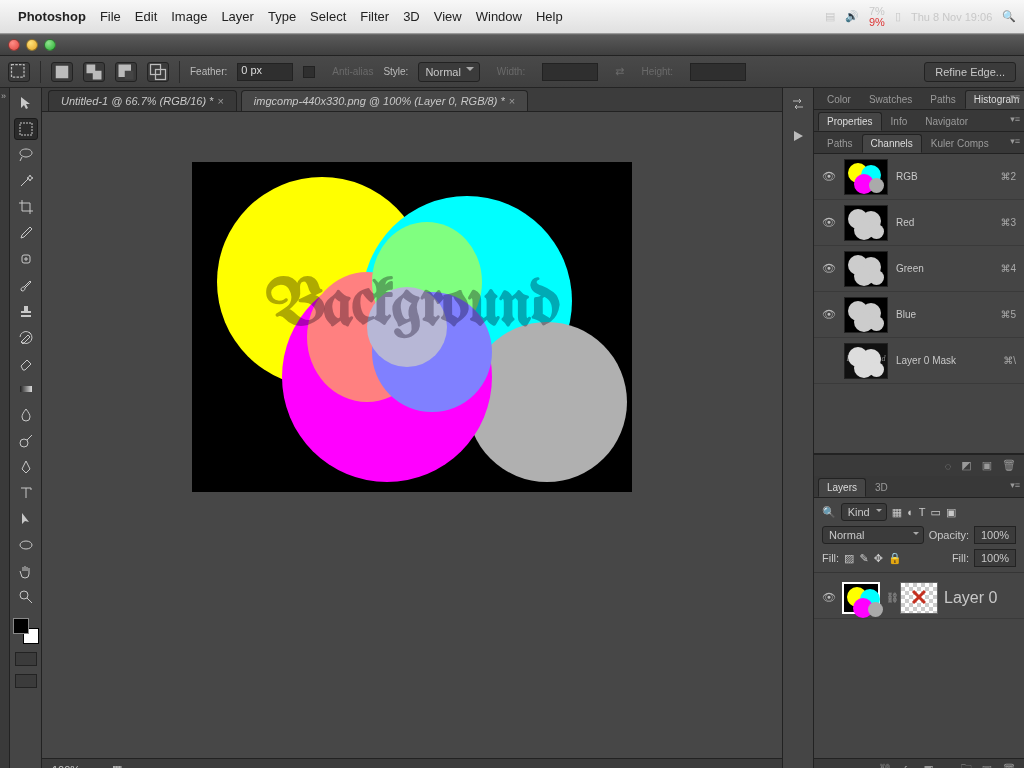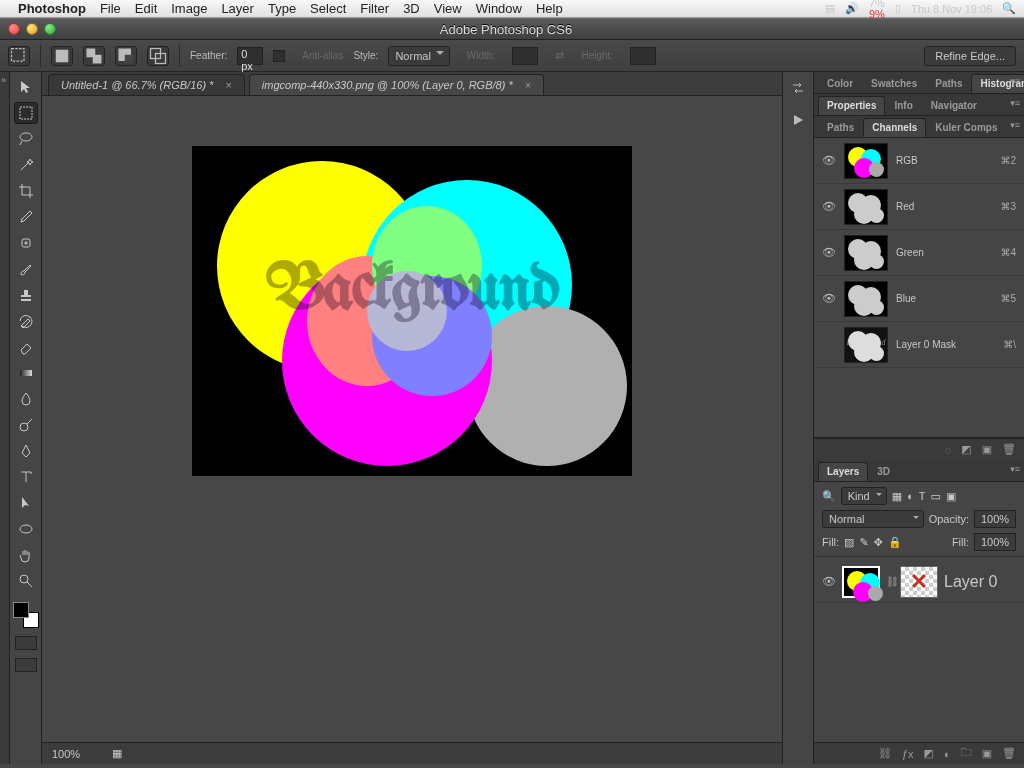--- a/index.html
+++ b/index.html
@@ -1,19 +1,19 @@
 <!DOCTYPE html>
 <html><head>
 <meta charset="utf-8">
 <style>
 * { margin:0; padding:0; box-sizing:border-box; font-family:"Lucida Grande","Helvetica Neue",Arial,sans-serif; font-size:11px; color:#c8c8c8; }
 body { width:1024px; height:768px; background:#474747; overflow:hidden; user-select:none; }
 
 
-.mac-menubar { height:18px; background:linear-gradient(#f8f8f8,#e0e0e0); border-bottom:1px solid #999; display:flex; align-items:center; padding:0 8px; color:#333; }
+.mac-menubar { height:34px; background:linear-gradient(#f8f8f8,#e0e0e0); border-bottom:1px solid #999; display:flex; align-items:center; padding:0 8px; color:#333; }
 .mac-menubar .apple { font-size:14px; margin-right:10px; }
 .mac-menubar .mitem { margin-right:14px; color:#222; font-size:13px; }
 .mac-menubar .mitem.bold { font-weight:bold; }
 .mac-menubar .spacer { flex:1; }
 .mac-menubar .right { display:flex; align-items:center; gap:10px; color:#333; font-size:12px; }
 .mac-menubar .batt { font-size:9px; line-height:1; }
 .mac-menubar .batt .r { color:#d33; }
 
 
 .window-title { height:22px; background:linear-gradient(#5a5a5a,#3f3f3f); border-top:1px solid #6a6a6a; border-bottom:1px solid #222; display:flex; align-items:center; padding:0 8px; }
@@ -21,21 +21,21 @@
 .traffic span { width:12px; height:12px; border-radius:50%; border:1px solid rgba(0,0,0,.4); }
 .tr-r{background:radial-gradient(circle at 35% 30%,#ff8d86,#e0443e);} .tr-y{background:radial-gradient(circle at 35% 30%,#ffe27a,#e5a425);} .tr-g{background:radial-gradient(circle at 35% 30%,#90e48f,#27b031);}
 .window-title .title { flex:1; text-align:center; color:#ddd; font-size:13px; text-shadow:0 -1px 0 #000; }
 .window-title .right-slot{width:60px;}
 
 
 .options-bar { height:32px; background:linear-gradient(#494949,#3f3f3f); border-bottom:1px solid #242424; display:flex; align-items:center; padding:0 8px; gap:10px; color:#bbb; }
 .options-bar .iconbtn { display:inline-flex; align-items:center; justify-content:center; width:22px; height:20px; border:1px solid #222; background:#3b3b3b; border-radius:3px; }
 .options-bar .sep { width:1px; height:22px; background:#2a2a2a; }
 .options-bar label { color:#bbb; font-size:10px; }
-.options-bar .numfield { width:26px; height:18px; background:#2f2f2f; border:1px solid #222; color:#ddd; padding:0 3px; }
+.options-bar .numfield { width:56px; height:18px; background:#2f2f2f; border:1px solid #222; color:#ddd; padding:0 3px; }
 .options-bar .select { height:20px; background:#3b3b3b; border:1px solid #222; border-radius:3px; padding:0 18px 0 6px; position:relative; display:flex; align-items:center; }
 .options-bar .select::after { content:""; position:absolute; right:5px; top:4px; border:4px solid transparent; border-top-color:#aaa; }
 .options-bar .checkbox { width:12px; height:12px; background:#2f2f2f; border:1px solid #222; }
 .options-bar .disabled { color:#6a6a6a;margin-left:7px; }
 .options-bar .btn { height:20px; padding:0 10px; background:#3b3b3b; border:1px solid #222; border-radius:3px; display:flex; align-items:center; }
 
 
 .main { display:flex; height:calc(768px - 22px - 22px - 32px); }
 .lgutter { width:10px; background:#3a3a3a; border-right:1px solid #222; position:relative;}
 .lgutter::before{content:"»";position:absolute;top:3px;left:1px;color:#aaa;font-size:9px;}
@@ -43,21 +43,21 @@
 .tool { width:24px; height:22px; display:flex; align-items:center; justify-content:center; border-radius:3px; color:#c8c8c8; position:relative;}
 .tool.active { background:#2b2b2b; border:1px solid #1a1a1a;}
 .tool svg { width:16px; height:16px; }
 .swatch { margin-top:6px; position:relative; width:26px; height:26px;}
 .swatch .bg{position:absolute;right:0;bottom:0;width:16px;height:16px;background:#fff;border:1px solid #000;}
 .swatch .fg{position:absolute;left:0;top:0;width:16px;height:16px;background:#000;border:1px solid #888;}
 .toolbox .mini{width:22px;height:14px;border:1px solid #222;background:#3b3b3b;margin-top:4px;}
 
 .doc-area { flex:1; background:#474747; display:flex; flex-direction:column; }
 .doc-tabs { height:24px; background:#3c3c3c; border-bottom:1px solid #222; display:flex; align-items:flex-end; padding-left:6px; }
-.doc-tab { padding:4px 12px; background:#383838; border:1px solid #222; border-bottom:none; border-radius:4px 4px 0 0; margin-right:4px; color:#9a9a9a; display:flex; align-items:center; gap:12px; font-style:italic;}
+.doc-tab { padding:4px 12px; background:#383838; border:1px solid #222; border-bottom:none; border-radius:4px 4px 0 0; margin-right:4px; color:#9a9a9a; display:flex; align-items:center; gap:4px; font-style:italic;}
 .doc-tab.active { background:#474747; color:#ddd; }
 .doc-tab .x { font-style:normal; color:#999; }
 .canvas-wrap { flex:1; display:flex; align-items:flex-start; justify-content:center; padding-top:50px; overflow:hidden; }
 .canvas { width:440px; height:330px; background:#000; position:relative; }
 .circle{position:absolute;border-radius:50%;}
 .c-y{width:210px;height:210px;background:#ffff00;left:25px;top:15px;}
 .c-c{width:210px;height:210px;background:#00ffff;left:170px;top:34px;}
 .c-m{width:210px;height:210px;background:#ff00ff;left:90px;top:110px;}
 .c-k{width:160px;height:160px;background:#b0b0b0;left:275px;top:160px;}
 .ov-mg{width:120px;height:130px;background:#ff8080;left:115px;top:110px;}
@@ -71,21 +71,21 @@
 .statusbar .info { flex:1; }
 .statusbar .info::after{content:" ▸";color:#888;}
 
 
 .rgutter { width:32px; background:#454545; border-left:1px solid #222; border-right:1px solid #222; display:flex; flex-direction:column; align-items:center; padding-top:8px; gap:14px;}
 .rgutter svg{width:16px;height:16px;}
 
 
 .panels { width:210px; background:#454545; display:flex; flex-direction:column;}
 .tabrow { height:22px; background:#383838; border-bottom:1px solid #222; display:flex; align-items:flex-end; padding-left:4px; position:relative;}
-.tabrow .tab { padding:3px 8px; color:#9a9a9a; font-size:10px; border:1px solid transparent;font-weight:bold;}
+.tabrow .tab { padding:3px 8px; color:#9a9a9a; font-size:10px; border:1px solid transparent;}
 .tabrow .tab.active { background:#454545; border:1px solid #222; border-bottom-color:#454545; color:#ddd; border-radius:3px 3px 0 0;}
 .tabrow .menu{position:absolute;right:4px;top:4px;color:#999;font-size:9px;}
 
 .channels { flex:0 0 300px; background:#454545; border-bottom:1px solid #222; overflow:hidden;}
 .chrow { height:46px; display:flex; align-items:center; padding:0 8px; gap:8px; border-bottom:1px solid #3a3a3a;}
 .chrow .eye{width:14px;height:14px;display:flex;align-items:center;justify-content:center;color:#bbb;}
 .chrow.off .eye{visibility:hidden;}
 .chrow .thumb{width:44px;height:36px;background:#000;border:1px solid #222;position:relative;}
 .chrow .label{flex:1;font-size:10px;}
 .chrow .sc{font-size:10px;color:#aaa;}
@@ -147,21 +147,20 @@
     <span>🔍</span>
   </div>
 </div>
 
 <div class="window-title">
   <div class="traffic">
     <span class="tr-r"></span>
     <span class="tr-y"></span>
     <span class="tr-g"></span>
   </div>
-  <div class="title">Adobe Photoshop CS6</div>
   <div class="right-slot"></div>
 </div>
 
 <div class="options-bar">
   <span class="iconbtn">
       <svg viewBox="0 0 16 16">
         <rect x="2" y="2" width="10" height="10" fill="none" stroke="#bbb" stroke-dasharray="2 1"></rect>
       </svg>
     </span>
   <div class="sep"></div>

